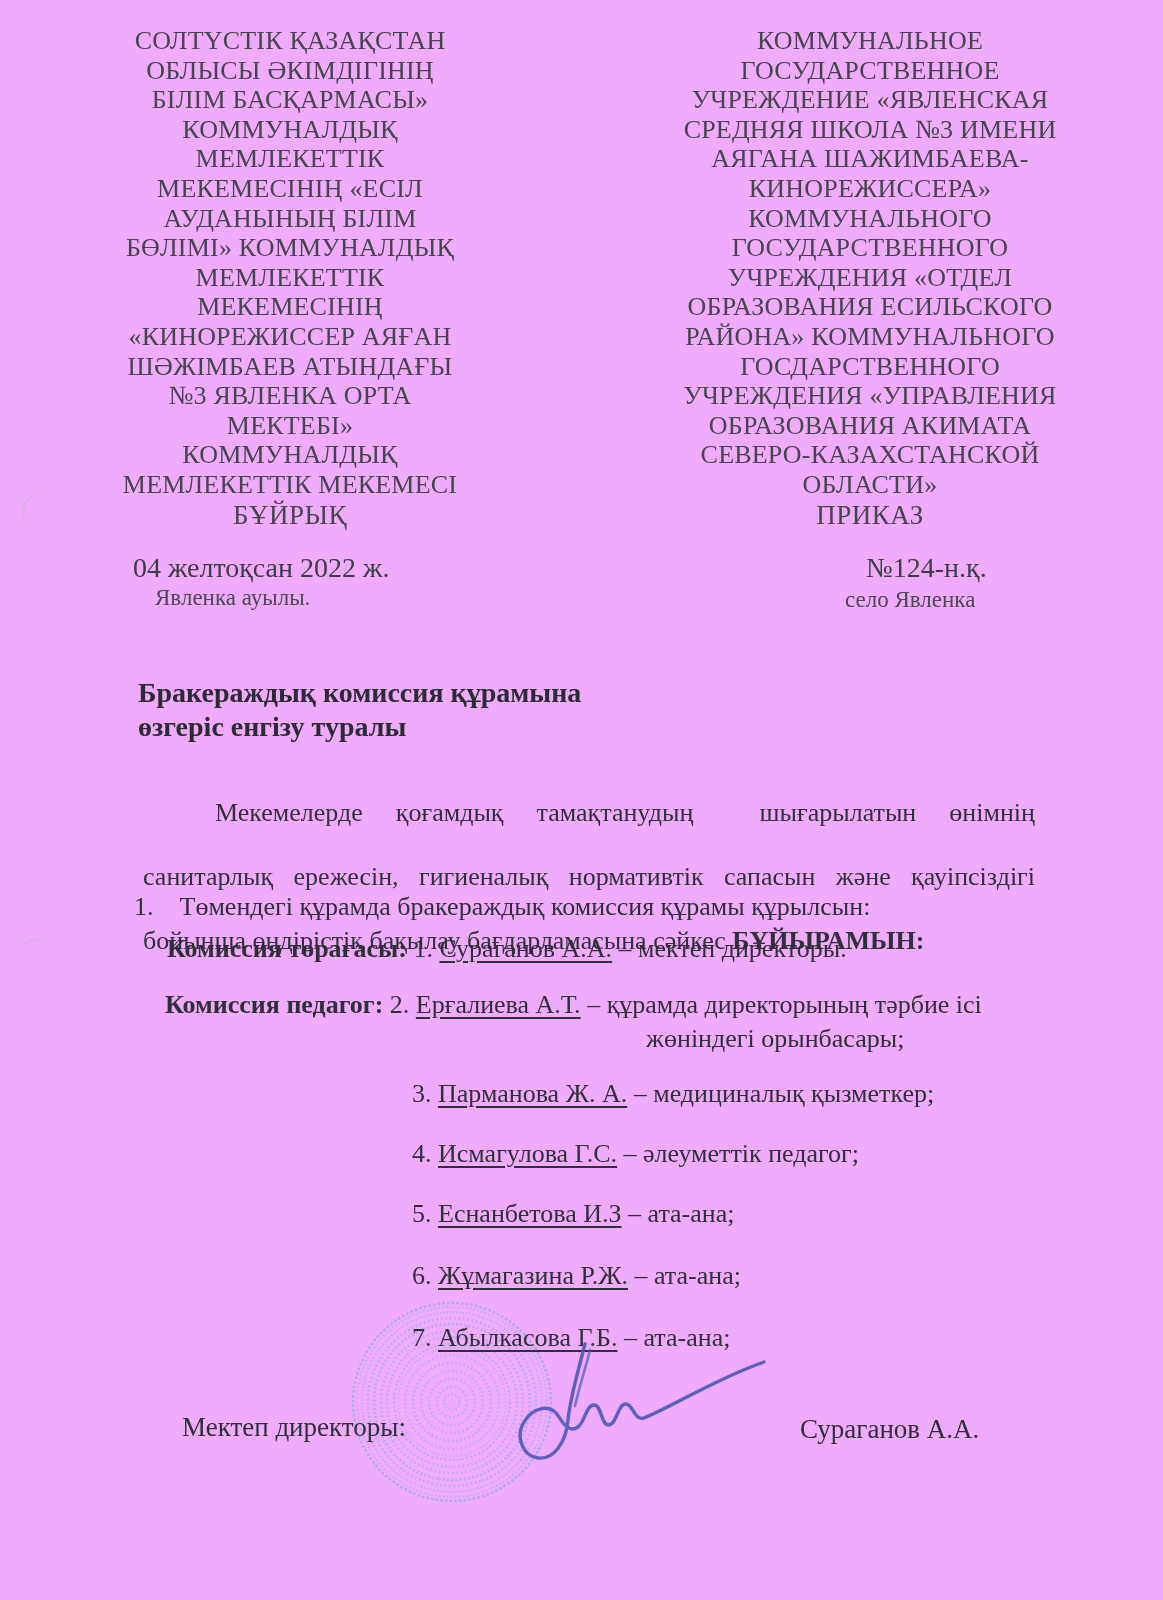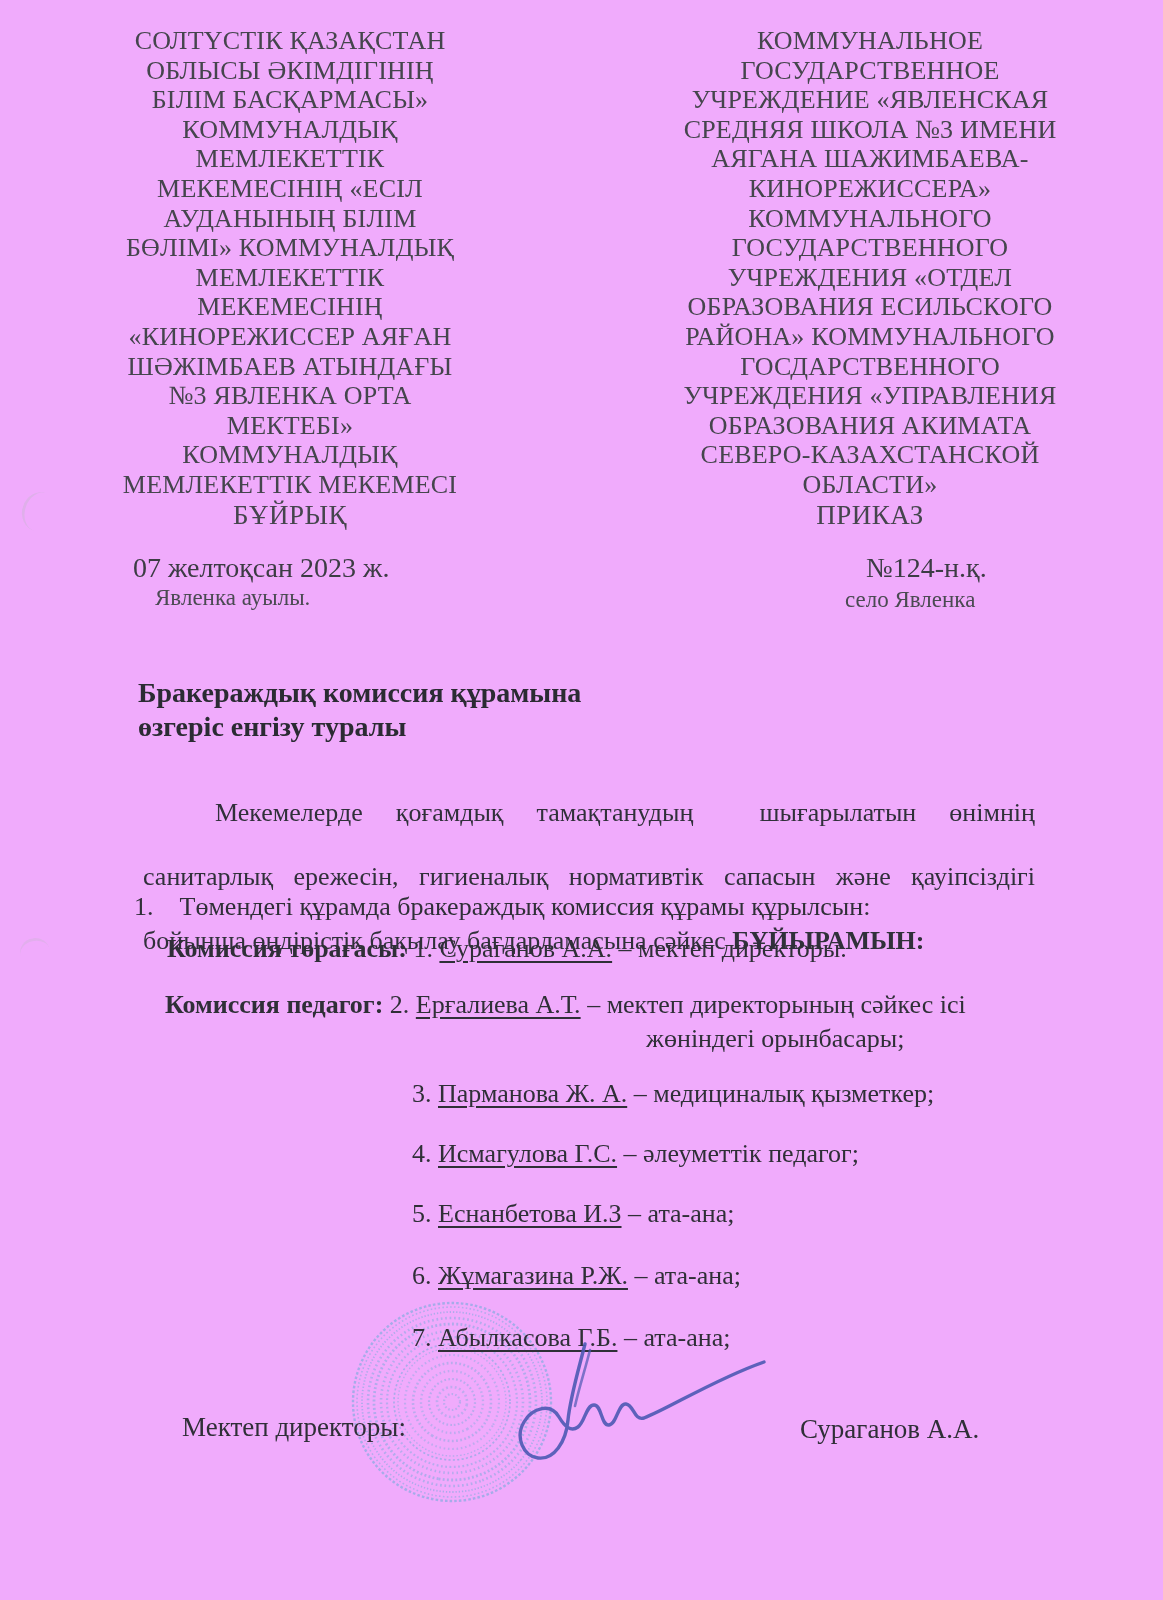--- a/index.html
+++ b/index.html
@@ -85,21 +85,21 @@
 БӨЛІМІ» КОММУНАЛДЫҚ
 МЕМЛЕКЕТТІК
 МЕКЕМЕСІНІҢ
 «КИНОРЕЖИССЕР АЯҒАН
 ШӘЖІМБАЕВ АТЫНДАҒЫ
 №3 ЯВЛЕНКА ОРТА
 МЕКТЕБІ»
 КОММУНАЛДЫҚ
 МЕМЛЕКЕТТІК МЕКЕМЕСІ</div>
   <div class="abs doctype" id="hl-doctype">БҰЙРЫҚ</div>
-  <div class="abs nowrap" id="hl-date">07 желтоқсан 2023 ж.</div>
+  <div class="abs nowrap" id="hl-date">04 желтоқсан 2022 ж.</div>
   <div class="abs nowrap" id="hl-place">Явленка ауылы.</div>
 
   <div class="abs orgcol" id="hr-org">КОММУНАЛЬНОЕ
 ГОСУДАРСТВЕННОЕ
 УЧРЕЖДЕНИЕ «ЯВЛЕНСКАЯ
 СРЕДНЯЯ ШКОЛА №3 ИМЕНИ
 АЯГАНА ШАЖИМБАЕВА-
 КИНОРЕЖИССЕРА»
 КОММУНАЛЬНОГО
 ГОСУДАРСТВЕННОГО
@@ -123,21 +123,21 @@
   <div class="abs" id="para">
     <div class="jfull pline1">Мекемелерде қоғамдық тамақтанудың&nbsp; шығарылатын өнімнің</div>
     <div class="jfull">санитарлық ережесін, гигиеналық нормативтік сапасын және қауіпсіздігі</div>
     <div><span>бойынша өндірістік бақылау бағдарламасына сәйкес</span> <span class="bold">БҰЙЫРАМЫН:</span></div>
   </div>
 
   <div class="abs nowrap" id="item1"><span>1.</span><span class="gap">Төмендегі құрамда бракераждық комиссия құрамы құрылсын:</span></div>
 
   <div class="abs nowrap" id="chair"><span class="bold">Комиссия төрағасы:</span> <span>1.</span> <span class="u">Сураганов А.А.</span> <span>– мектеп директоры.</span></div>
 
-  <div class="abs nowrap" id="members"><span class="bold">Комиссия педагог:</span> <span>2.</span> <span class="u">Ерғалиева А.Т.</span> <span>– мектеп директорының сәйкес ісі</span></div>
+  <div class="abs nowrap" id="members"><span class="bold">Комиссия педагог:</span> <span>2.</span> <span class="u">Ерғалиева А.Т.</span> <span>– құрамда директорының тәрбие ісі</span></div>
   <div class="abs nowrap" id="members-cont">жөніндегі орынбасары;</div>
 
   <div class="abs" id="stamp">
     <svg viewBox="-102 -102 204 204" width="204" height="204">
       <defs>
           <filter id="blurf">
             <feGaussianBlur stdDeviation="0.45"></feGaussianBlur>
           </filter>
         </defs>
       <g fill="none" stroke="#79abdd" filter="url(#blurf)">

